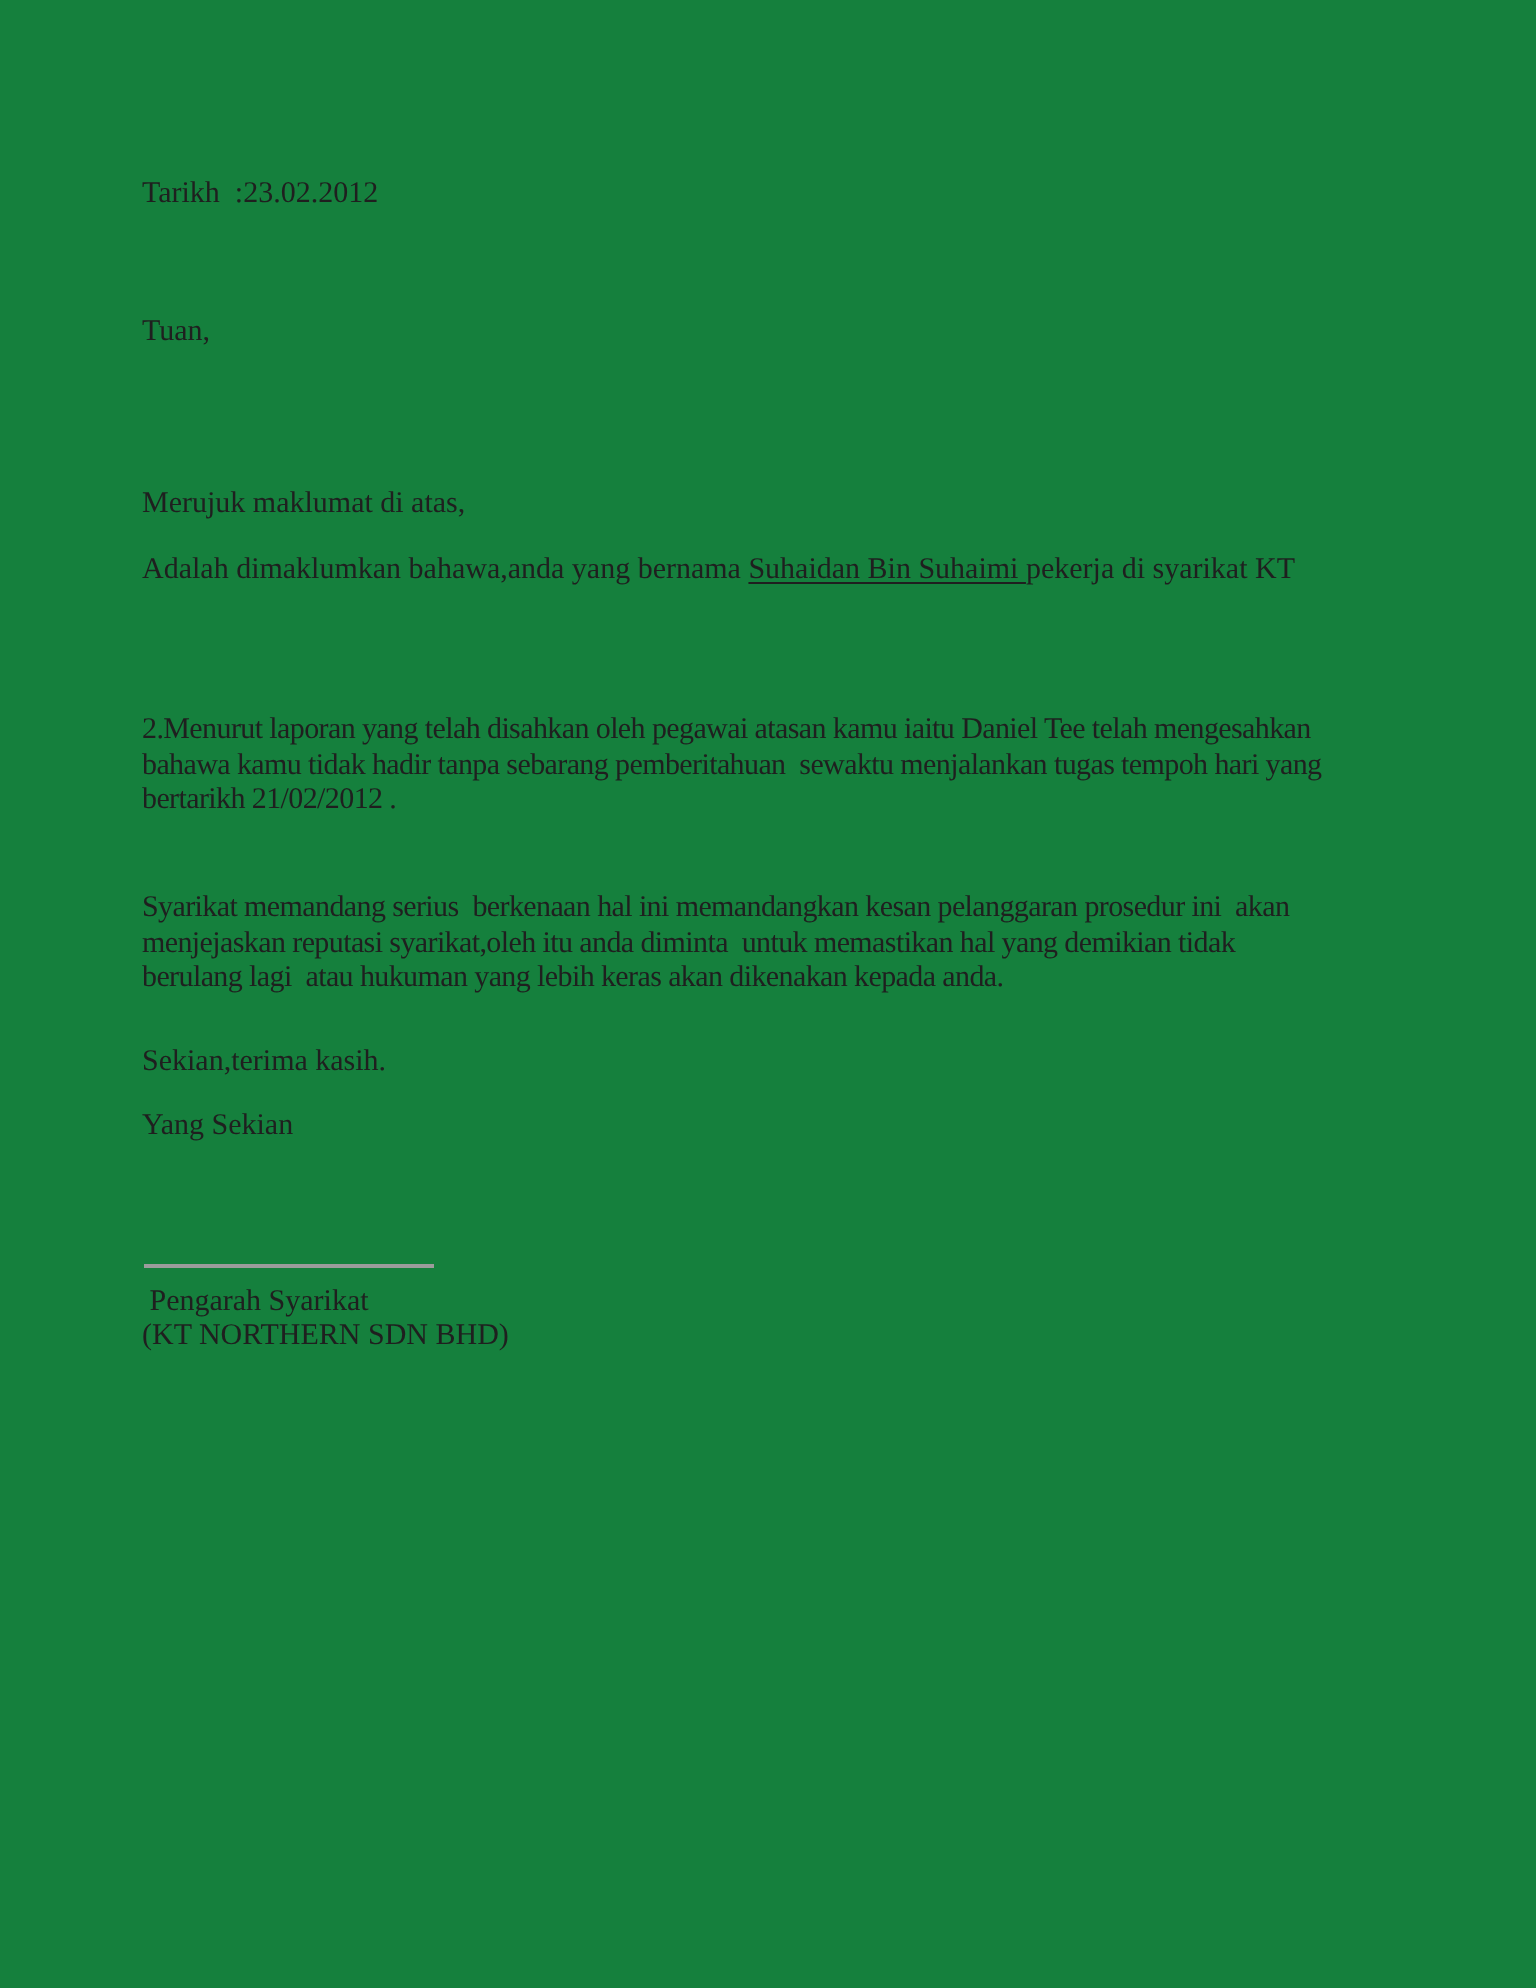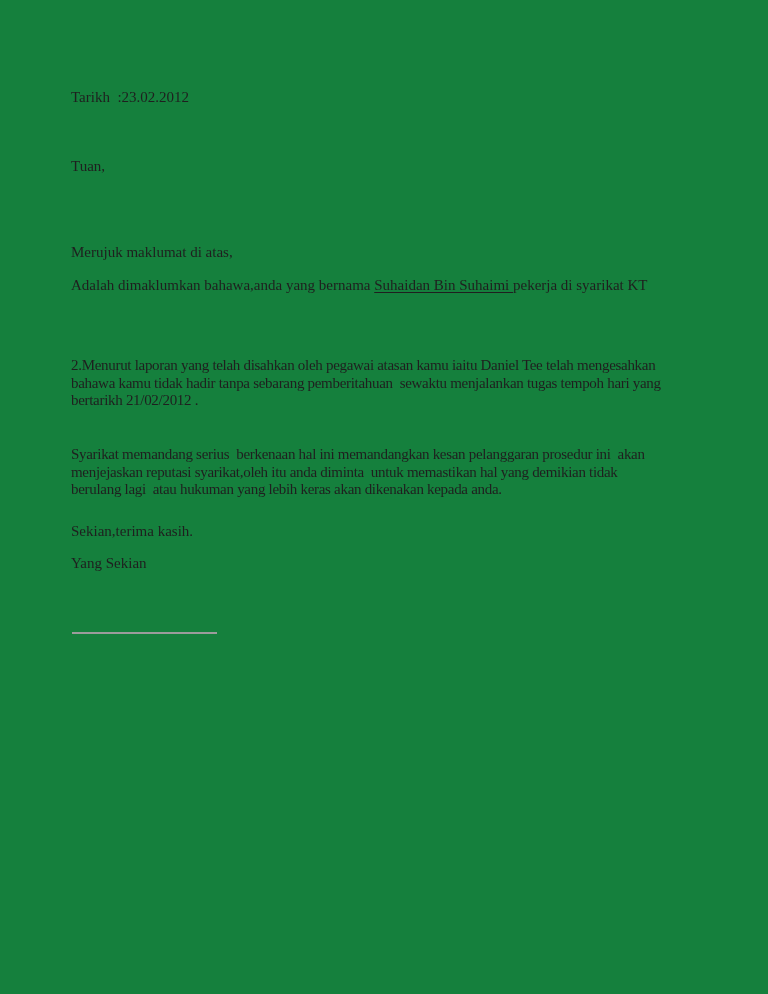--- a/index.html
+++ b/index.html
@@ -72,14 +72,15 @@
   <p class="txt para para-3">Syarikat memandang serius  berkenaan hal ini memandangkan kesan pelanggaran prosedur ini  akan
 menjejaskan reputasi syarikat,oleh itu anda diminta  untuk memastikan hal yang demikian tidak
 berulang lagi  atau hukuman yang lebih keras akan dikenakan kepada anda.</p>
 
   <div class="txt closing">Sekian,terima kasih.</div>
 
   <div class="txt signoff">Yang Sekian</div>
 
   <div class="sig-line"></div>
 
+  <p class="txt para signer"><span> Pengarah Syarikat</span><br><span>(KT NORTHERN SDN BHD)</span></p>
 
 </div>
 
 </body></html>

